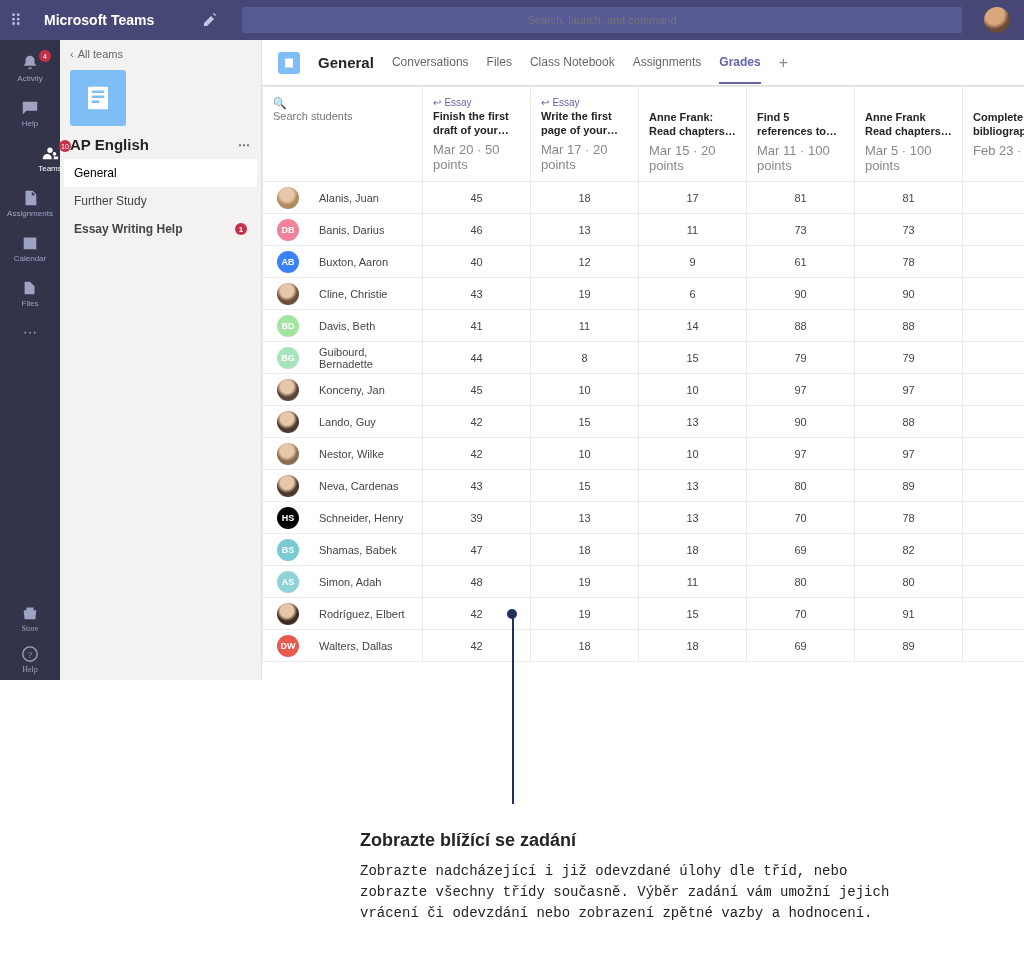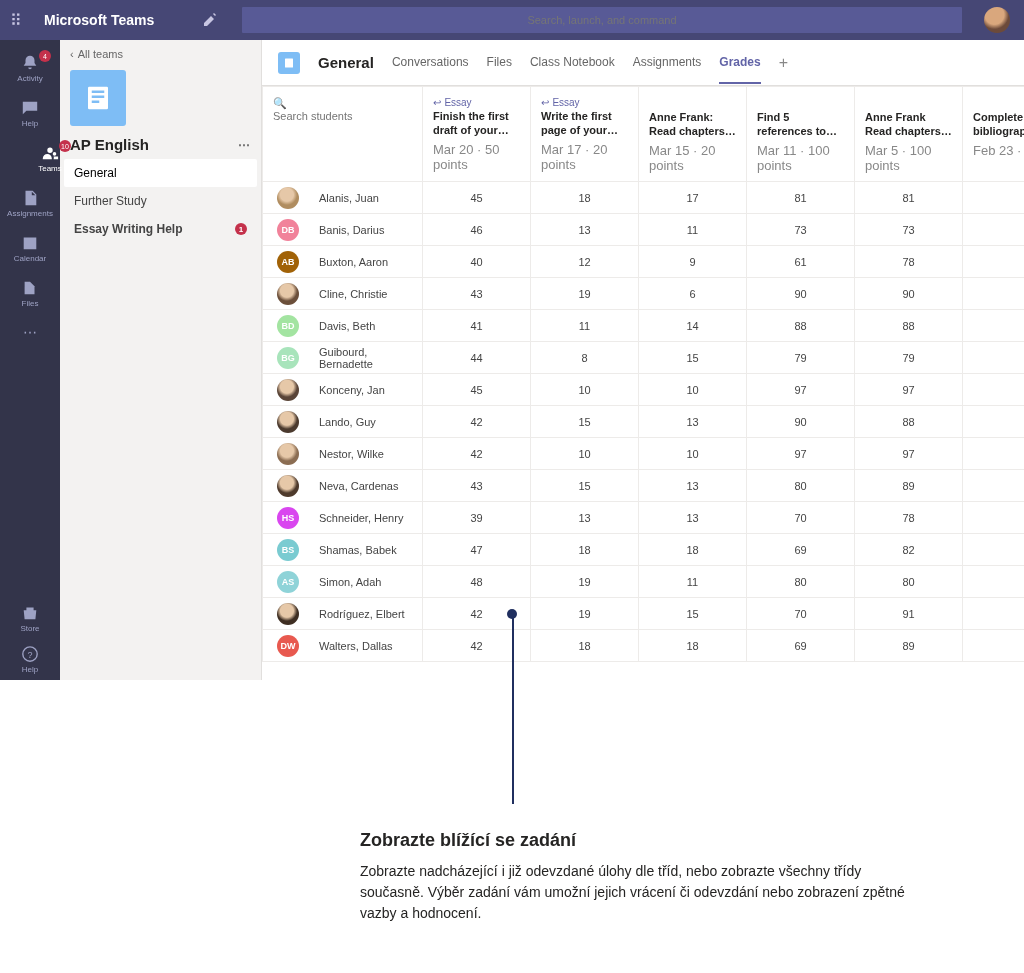--- a/index.html
+++ b/index.html
@@ -14,21 +14,21 @@
 .topbar .searchbox input { background: transparent; border: none; outline: none; color: #c8c6e2; font-size: 11px; text-align: center; width: 100%; }
 .topbar .avatar { width: 26px; height: 26px; border-radius: 50%; background: radial-gradient(circle at 40% 30%, #d9a77d 0 40%, #6c4a3a 60%); margin-left: 10px; margin-right: 4px; }
 
 .body { flex: 1; display: flex; min-height: 0; }
 .rail { width: 60px; background: #33344a; display: flex; flex-direction: column; align-items: center; padding-top: 6px; color: #9ea2c4; }
 .rail .item { width: 100%; padding: 8px 0; display: flex; flex-direction: column; align-items: center; font-size: 8px; position: relative; cursor: pointer; }
 .rail .item svg { width: 18px; height: 18px; fill: currentColor; margin-bottom: 2px; }
 .rail .item.active { color: #fff; margin-left: 40px; }
 .rail .item .badge { position: absolute; top: 4px; right: 9px; background: #c4314b; color: #fff; border-radius: 7px; min-width: 12px; height: 12px; font-size: 7px; display: flex; align-items: center; justify-content: center; padding: 0 2px; }
 .rail .spacer { flex: 1; }
-.rail .bottom .item { padding: 6px 0; }
+.rail .bottom .item { padding: 6px 0; font-family: Liberation Serif, serif; }
 
 .sidebar { width: 202px; background: #f3f2f1; border-right: 1px solid #e1dfdd; padding: 8px 10px; overflow-y: auto; }
 .sidebar .back { font-size: 11px; color: #666; cursor: pointer; margin-bottom: 10px; display: flex; align-items: center; gap: 4px; }
 .sidebar .teamicon { width: 56px; height: 56px; background: #7ebdf5; border-radius: 3px; display: flex; align-items: center; justify-content: center; font-size: 28px; margin-bottom: 10px; }
 .sidebar .teamname { font-size: 15px; font-weight: 700; margin-bottom: 4px; display: flex; align-items: center; justify-content: space-between; }
 .sidebar .teamname .more { color: #666; font-size: 12px; letter-spacing: 1px; }
 .sidebar .channels { margin-top: 6px; }
 .sidebar .channel { padding: 7px 10px; font-size: 12px; color: #444; border-radius: 2px; cursor: pointer; display: flex; align-items: center; justify-content: space-between; margin: 0 -6px; }
 .sidebar .channel.active { background: #fff; color: #000; }
 .sidebar .channel.bold { font-weight: 600; }
@@ -57,21 +57,21 @@
 table.grades td.name { text-align: left; }
 td.name .row { display: flex; align-items: center; gap: 20px; }
 td.name .av { width: 22px; height: 22px; border-radius: 50%; display: inline-flex; align-items: center; justify-content: center; font-size: 9px; font-weight: 600; color: #fff; flex-shrink: 0; }
 
 
 .callout { width: 1024px; position: relative; }
 .callout .line { position: absolute; left: 50%; top: -216px; width: 0; border-left: 2px solid #202f5f; height: 190px; }
 .callout .dot { position: absolute; left: 50%; top: -216px; width: 10px; height: 10px; border-radius: 50%; background: #202f5f; transform: translate(-50%, -50%); }
 .callout .box { margin: 150px auto 30px 360px; width: 560px; }
 .callout .box h3 { font-size: 18px; font-weight: 700; margin-bottom: 10px; }
-.callout .box p { font-size: 14px; line-height: 1.5; color: #252423; }
+.callout .box p { font-size: 14px; line-height: 1.5; color: #252423; font-family: Liberation Mono, monospace; }
 </style>
 </head>
 <body>
 
 <div class="app">
 
   <div class="topbar">
     <span class="waffle">⠿</span>
     <span class="title">Microsoft Teams</span>
     <span class="compose">
@@ -256,21 +256,21 @@
                 <td>46</td>
                 <td>13</td>
                 <td>11</td>
                 <td>73</td>
                 <td>73</td>
                 <td></td>
               </tr>
               <tr>
                 <td class="name">
                   <div class="row">
-                    <span class="av" style="background:#a16207">AB</span>
+                    <span class="av" style="background:#3b82f6">AB</span>
                     <span>Buxton, Aaron</span>
                   </div>
                 </td>
                 <td>40</td>
                 <td>12</td>
                 <td>9</td>
                 <td>61</td>
                 <td>78</td>
                 <td></td>
               </tr>
@@ -368,21 +368,21 @@
                 <td>43</td>
                 <td>15</td>
                 <td>13</td>
                 <td>80</td>
                 <td>89</td>
                 <td></td>
               </tr>
               <tr>
                 <td class="name">
                   <div class="row">
-                    <span class="av" style="background:#d946ef">HS</span>
+                    <span class="av" style="background:#000000">HS</span>
                     <span>Schneider, Henry</span>
                   </div>
                 </td>
                 <td>39</td>
                 <td>13</td>
                 <td>13</td>
                 <td>70</td>
                 <td>78</td>
                 <td></td>
               </tr>

